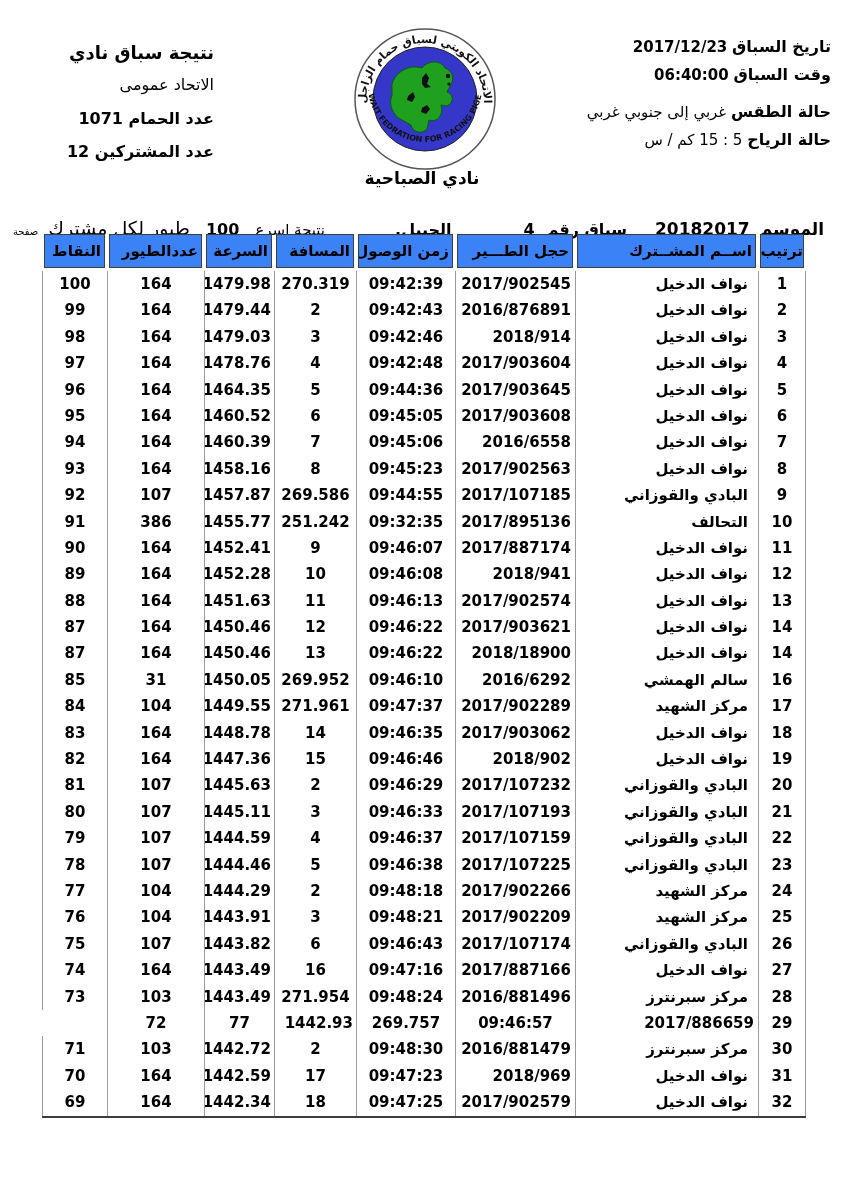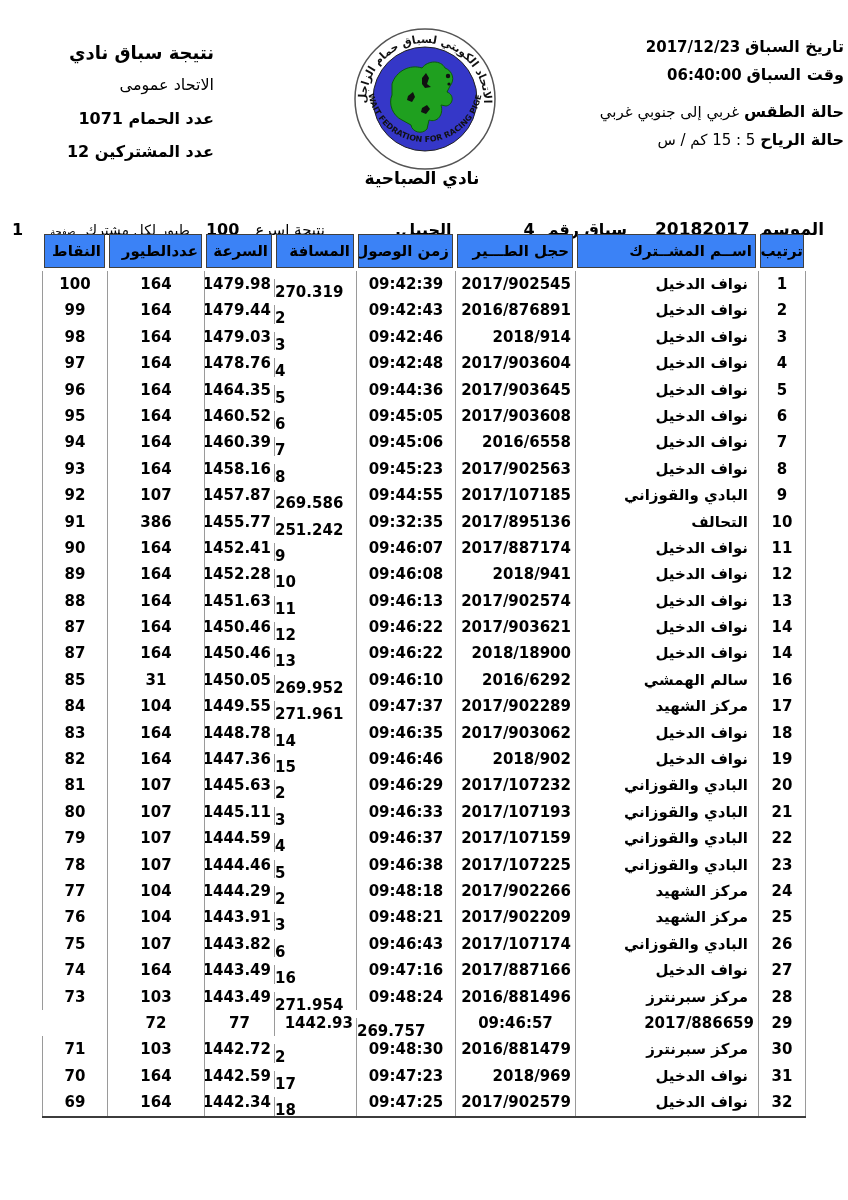--- a/index.html
+++ b/index.html
@@ -7,61 +7,61 @@
   .page{position:relative;width:848px;height:1200px;background:#fff;overflow:hidden;border-radius:12px;}
 
   
   .hdr-left{position:absolute;left:12px;top:38px;width:202px;text-align:right;direction:rtl;}
   .hdr-left .l1{font-size:18px;font-weight:bold;line-height:30px;}
   .hdr-left .l2{font-size:16px;line-height:34px;}
   .hdr-left .l3,.hdr-left .l4{font-size:16px;font-weight:bold;line-height:33px;}
 
   .logo-wrap{position:absolute;left:352px;top:26px;width:146px;height:146px;}
 
-  .hdr-right{position:absolute;right:4px;top:33px;width:300px;text-align:right;direction:rtl;}
+  .hdr-right{position:absolute;right:17px;top:33px;width:300px;text-align:right;direction:rtl;}
   .hdr-right div{font-size:15px;line-height:28px;}
   .hdr-right .lbl{font-weight:bold;font-size:16px;}
   .hdr-right .strongval{font-weight:bold;}
   .hdr-right .gap{margin-top:9px;}
 
   
   .club-title{position:absolute;left:0;top:168px;width:844px;text-align:center;
               font-size:17px;font-weight:bold;direction:rtl;}
   .info-row{position:absolute;left:42px;top:197px;width:782px;direction:rtl;
             white-space:nowrap;font-size:16px;}
   .info-row span{display:inline-block;}
   .ir-b{font-weight:bold;}
   .ir-season{font-size:17px;margin-left:10px;}
   .ir-seasonval{font-size:17px;margin-left:28px;}
   .ir-racelbl{margin-left:12px;}
   .ir-raceval{margin-left:72px;}
   .ir-loc{margin-left:70px;}
   .ir-res{font-size:15px;margin-left:16px;margin-top:24px;}
   .ir-resval{margin-left:16px;}
-  .ir-per{font-size:14px;margin-left:10px;}
+  .ir-per{font-size:19px;margin-left:10px;}
   .ir-page{font-size:10px;margin-left:27px;text-align:right;}
 
   
   :root{--cols:48px 183px 120px 99px 82px 70px 97px 65px;}
   .rtable{position:absolute;left:42px;top:232px;width:764px;border-bottom:2px solid #3c3c3c;}
   .thead{display:grid;grid-template-columns:var(--cols);direction:rtl;}
   .th{margin:2px;background:#3b82f6;border:1px solid #3f3f3f;height:32px;line-height:32px;
       font-weight:bold;font-size:15px;text-align:right;padding-left:2px;padding-right:3px;
       overflow:hidden;white-space:nowrap;}
   .th.center{text-align:center;padding:0;}
   .tbody{margin-top:1px;}
   .trow{display:grid;grid-template-columns:var(--cols);direction:rtl;height:26.4px;}
   .cell{font-weight:bold;font-size:15px;line-height:26.4px;border-left:1px solid #9a9a9a;
         overflow:hidden;white-space:nowrap;}
   .trow .cell:first-child{border-right:1px solid #9a9a9a;}
   .c-rank{text-align:center;}
   .c-name{text-align:right;padding-left:8px;padding-right:10px;}
   .c-ring{text-align:right;padding-right:4px;}
   .c-time{text-align:center;}
-  .c-dist{text-align:left;margin-top:8px;}
+  .c-dist{text-align:center;}
   .c-speed{text-align:right;padding-right:3px;}
   .c-birds{text-align:center;}
   .c-points{text-align:center;}
 </style>
 </head>
 <body>
 
 <div class="page">
 
   <div class="hdr-left">

